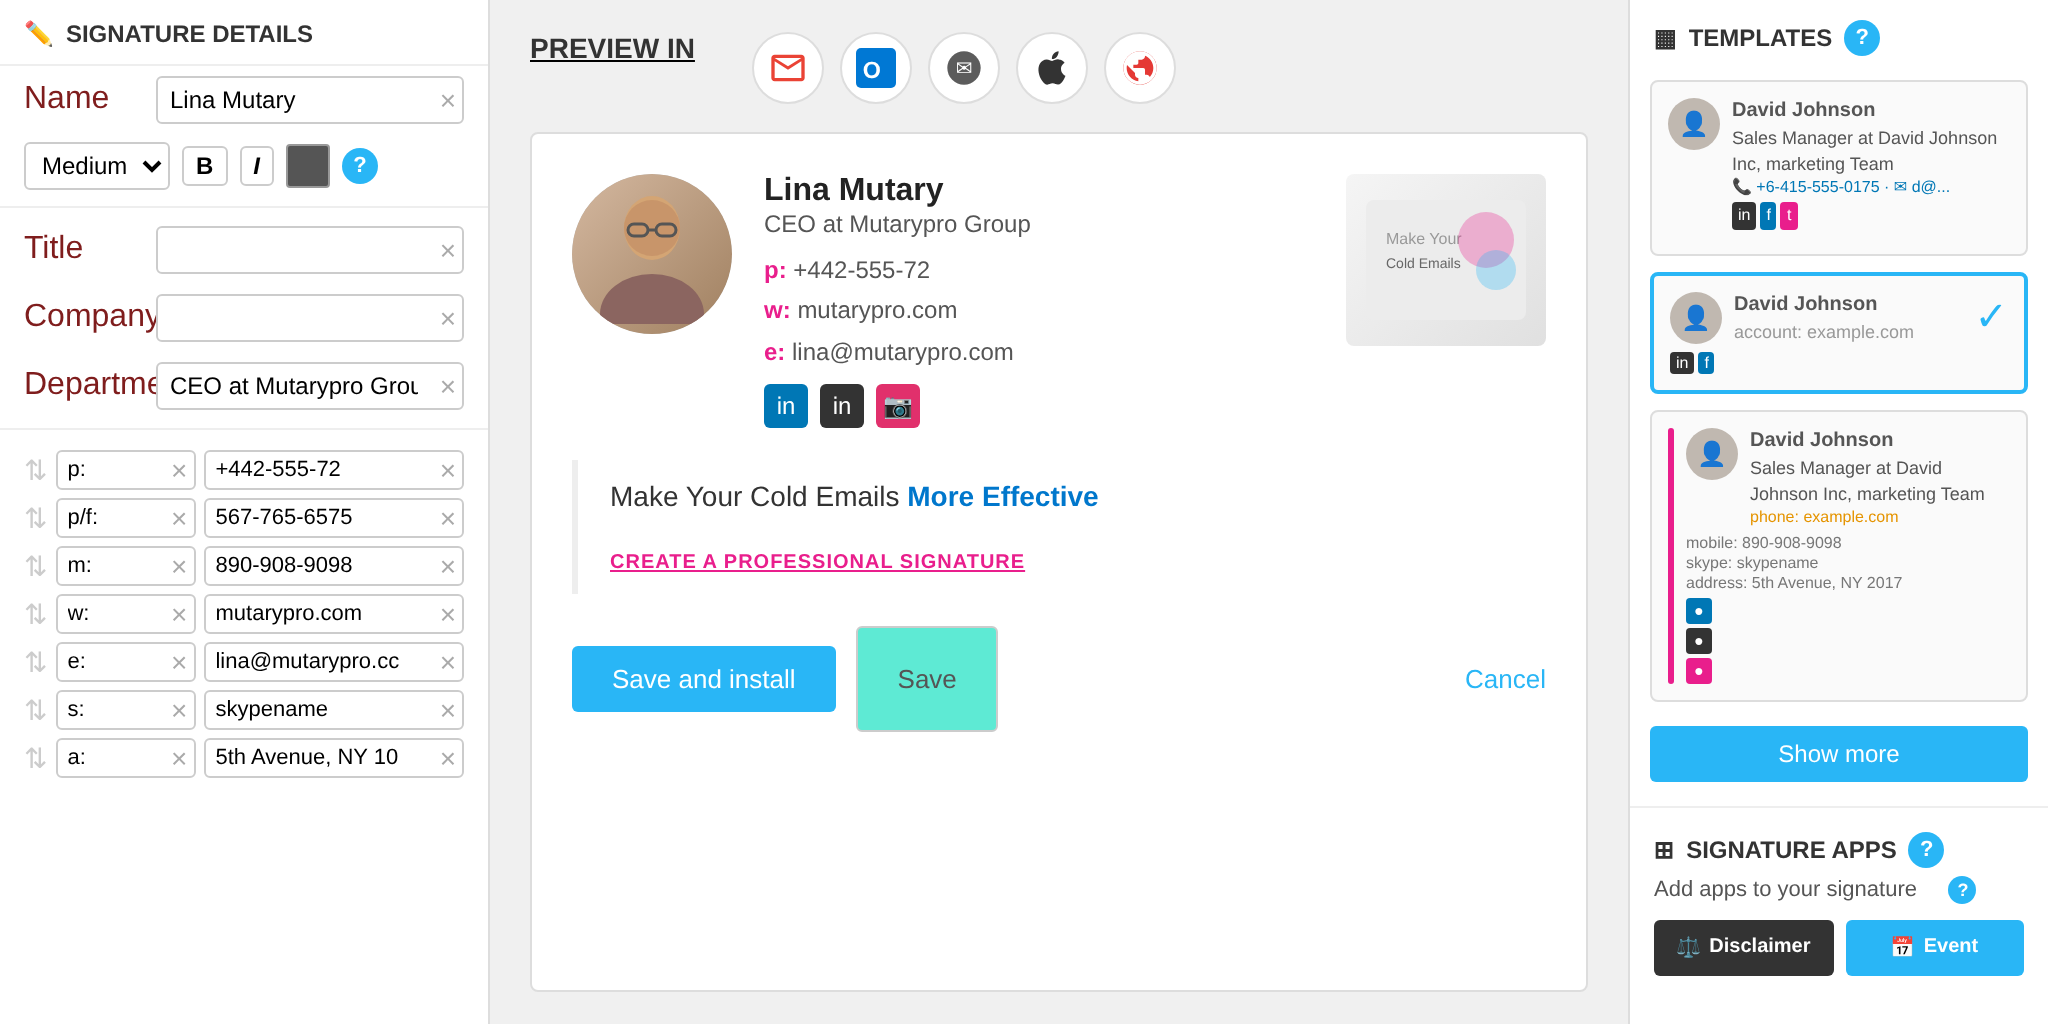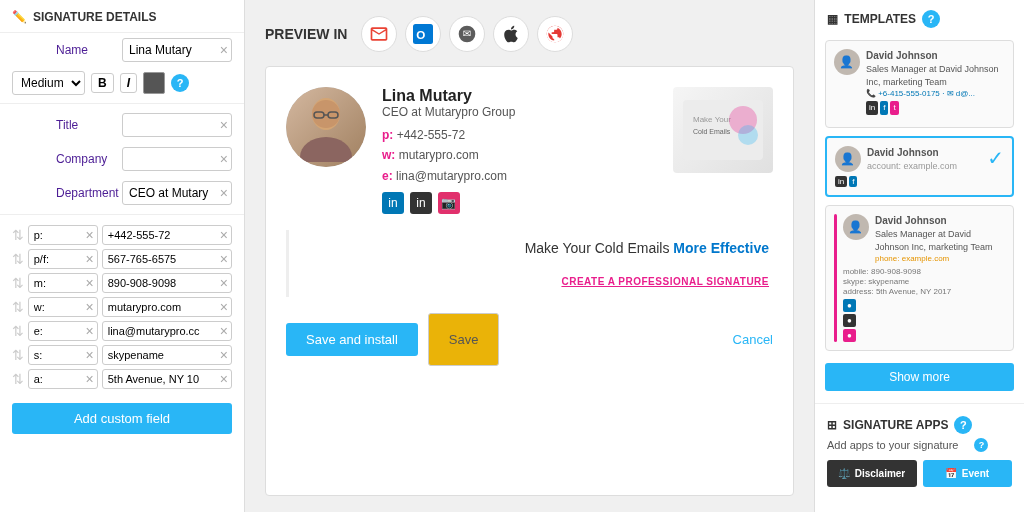--- a/index.html
+++ b/index.html
@@ -15,21 +15,21 @@
       overflow-y: auto;
       flex-shrink: 0;
     }
     .left-panel-header {
       display: flex; align-items: center; gap: 6px;
       padding: 10px 12px 8px;
       border-bottom: 1px solid #eee;
       font-weight: bold; font-size: 12px; color: #333; text-transform: uppercase;
     }
     .field-row { display: flex; align-items: center; padding: 5px 12px; gap: 6px; }
-    .field-label { font-size: 12px; color: #4c1d95; width: 60px; flex-shrink: 0; margin-left: 44px; }
+    .field-label { font-size: 16px; color: #7f1d1d; width: 60px; flex-shrink: 0; }
     .field-input-wrap { flex: 1; position: relative; }
     .field-input-wrap input {
       width: 100%; border: 1px solid #ccc; border-radius: 3px;
       padding: 4px 22px 4px 6px; font-size: 12px; outline: none;
     }
     .clear-btn {
       position: absolute; right: 4px; top: 50%; transform: translateY(-50%);
       background: none; border: none; cursor: pointer; color: #aaa; font-size: 14px; line-height: 1;
     }
     .format-row { display: flex; align-items: center; padding: 4px 12px; gap: 6px; }
@@ -75,21 +75,21 @@
 
     
     .center-panel {
       flex: 1;
       display: flex;
       flex-direction: column;
       padding: 16px 20px;
       overflow-y: auto;
     }
     .preview-header {
-      display: flex; align-items: center; gap: 14px; margin-bottom: 14px;
+      display: flex; align-items: flex-start; gap: 29px; margin-bottom: 14px; text-decoration: underline;
     }
     .preview-label { font-weight: bold; font-size: 14px; color: #333; }
     .email-icons { display: flex; gap: 8px; align-items: center; }
     .email-icon-btn {
       width: 36px; height: 36px; border-radius: 50%; border: none;
       display: flex; align-items: center; justify-content: center;
       cursor: pointer; font-size: 16px; background: #eee;
     }
     .email-icon-btn.gmail { background: #fff; border: 1px solid #ddd; }
     .email-icon-btn.outlook { background: #fff; border: 1px solid #ddd; }
@@ -126,38 +126,37 @@
     .social-icon-btn {
       width: 22px; height: 22px; border-radius: 3px;
       display: flex; align-items: center; justify-content: center;
       font-size: 12px; color: #fff; cursor: pointer;
     }
     .social-li { background: #0077b5; }
     .social-in { background: #333; }
     .social-ig { background: #e1306c; }
 
     .sig-banner {
-      margin-top: 16px; padding: 10px 4px;
+      margin-top: 16px; padding: 10px 16px;
       border-left: 3px solid #eee;
-      text-align: right;
     }
     .banner-main { font-size: 14px; color: #333; }
     .banner-main span { font-weight: bold; color: #0077cc; }
     .banner-cta {
       font-size: 10px; font-weight: bold; color: #e91e8c; text-transform: uppercase;
       margin-top: 20px; letter-spacing: 0.5px; text-decoration: underline;
     }
 
     .action-row { display: flex; gap: 10px; align-items: center; margin-top: 16px; }
     .btn-save-install {
       background: #29b6f6; color: #fff; border: none; border-radius: 3px;
       padding: 9px 20px; font-size: 13px; font-weight: 500; cursor: pointer;
     }
     .btn-save {
-      background: #eab308; color: #555; border: 1px solid #ccc; border-radius: 3px;
+      background: #5eead4; color: #555; border: 1px solid #ccc; border-radius: 3px;
       padding: 18px 20px; font-size: 13px; cursor: pointer;
     }
     .btn-cancel {
       background: none; border: none; color: #29b6f6; font-size: 13px; cursor: pointer;
       margin-left: auto;
     }
 
     
     .right-panel {
       width: 210px;
@@ -347,21 +346,20 @@
         <input type="text" value="a:" style="">
         <button class="clear-btn">×</button>
       </div>
       <div class="cf-val-wrap">
         <input type="text" value="5th Avenue, NY 10" style="">
         <button class="clear-btn">×</button>
       </div>
     </div>
   </div>
 
-  <button class="add-custom-btn">Add custom field</button>
 </div>
 
 <div class="center-panel">
   <div class="preview-header">
     <span class="preview-label">PREVIEW IN</span>
     <div class="email-icons">
 
       <button class="email-icon-btn gmail" title="Gmail">
         <svg width="20" height="20" viewBox="0 0 24 24">
             <path d="M20 4H4C2.9 4 2 4.9 2 6v12c0 1.1.9 2 2 2h16c1.1 0 2-.9 2-2V6c0-1.1-.9-2-2-2zm0 2l-8 5-8-5h16zm0 12H4V8l8 5 8-5v10z" fill="#EA4335"></path>

